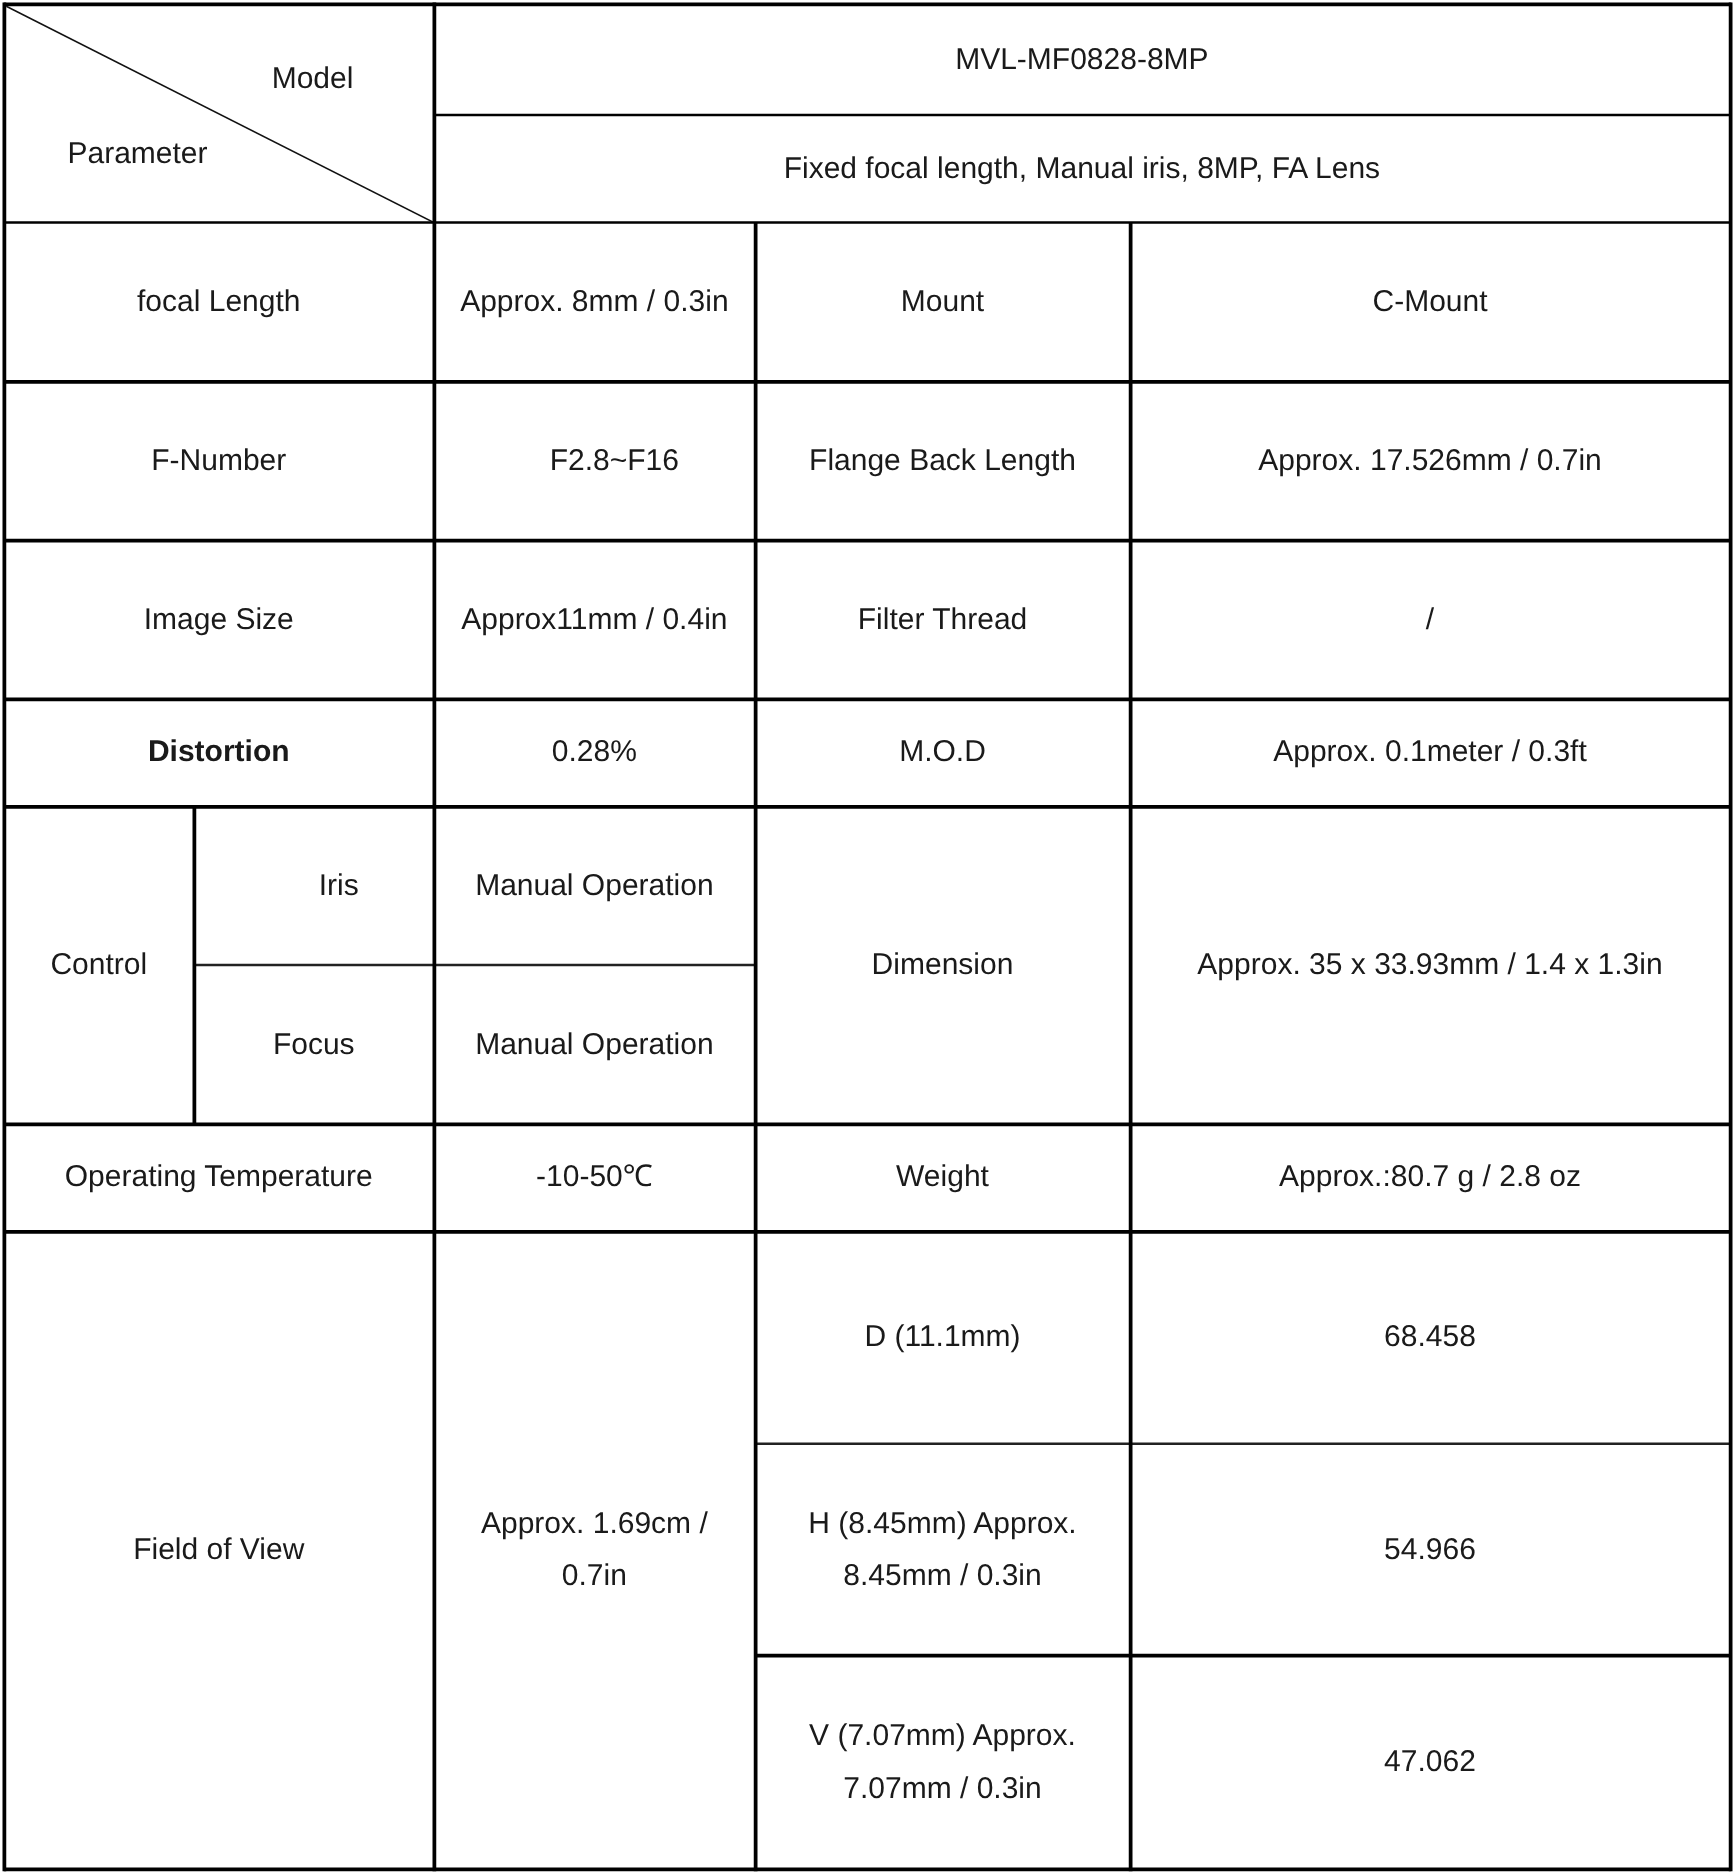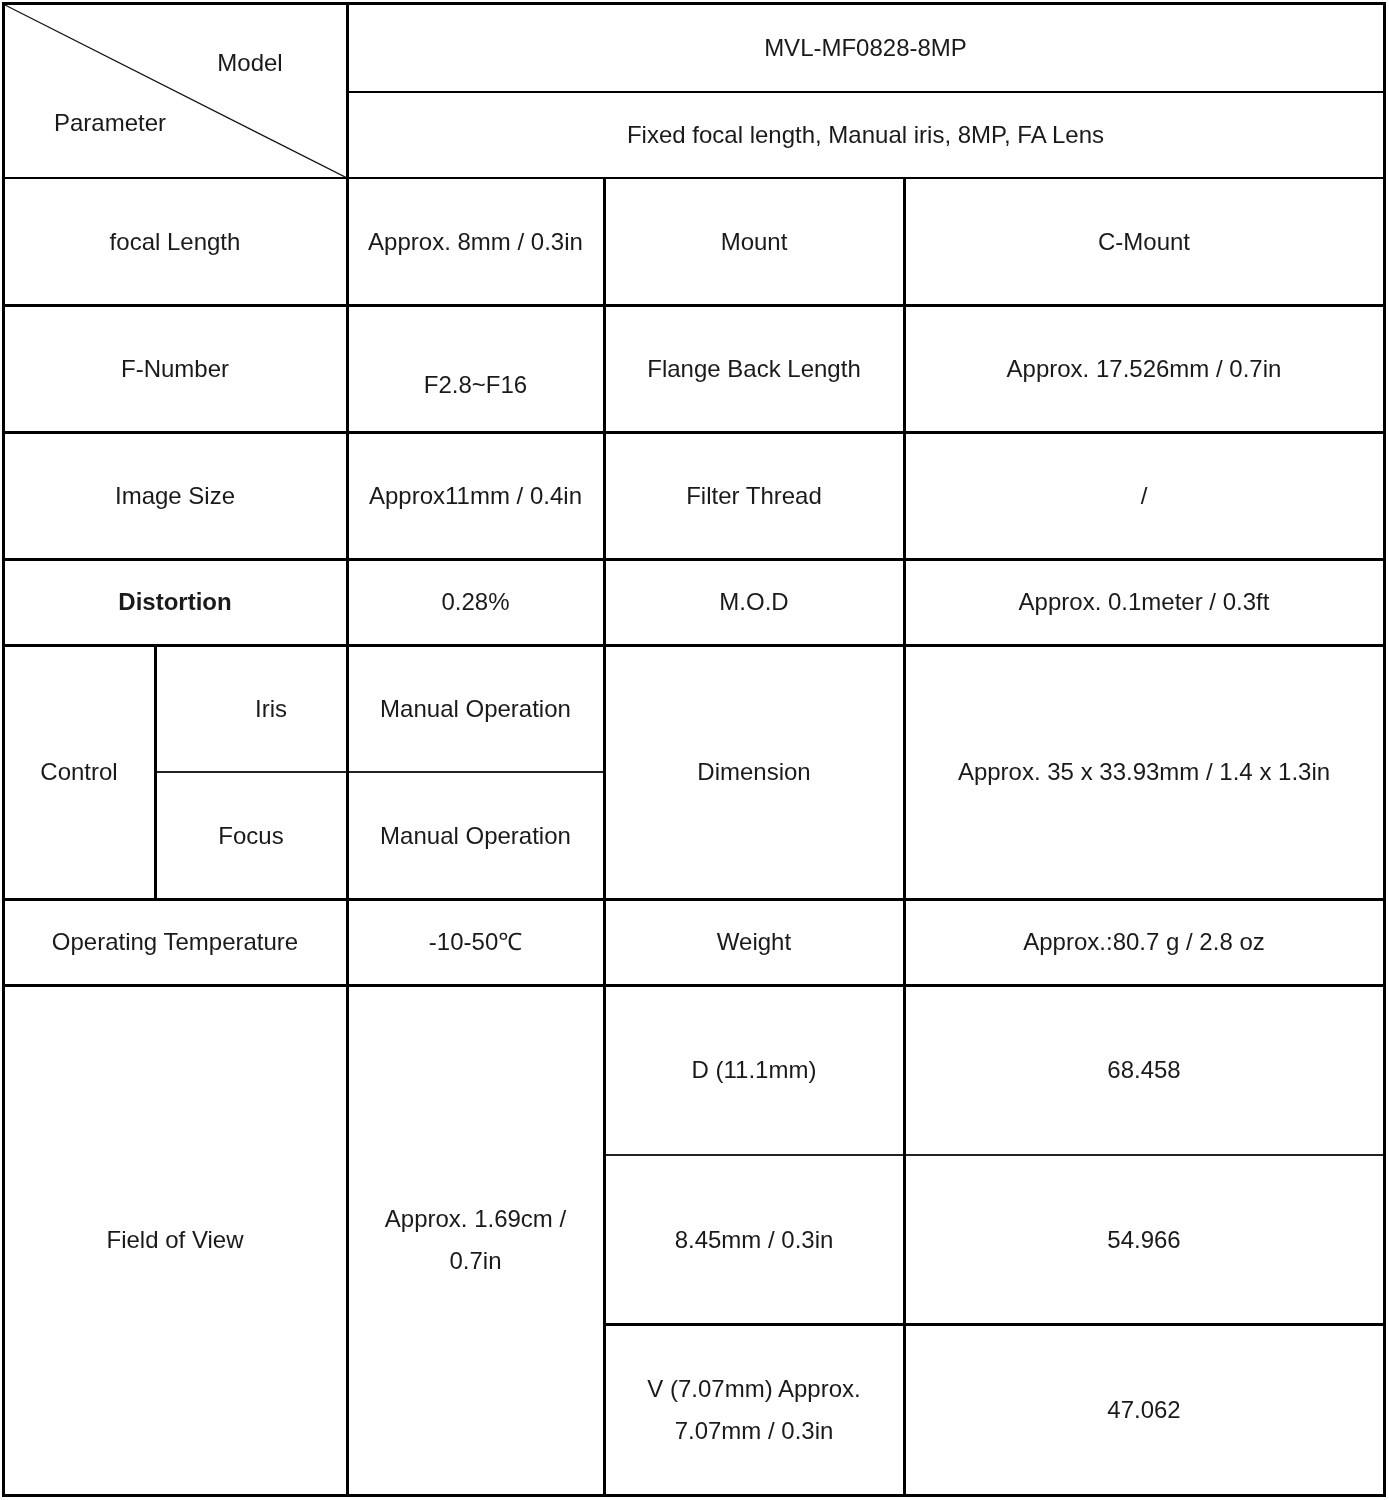--- a/index.html
+++ b/index.html
@@ -24,21 +24,21 @@
 
   <div class="c" style="left:347px;top:3px;width:1037px;height:89px;">MVL-MF0828-8MP</div>
   <div class="c" style="left:347px;top:92px;width:1037px;height:86px;">Fixed focal length, Manual iris, 8MP, FA Lens</div>
 
   <div class="c" style="left:3px;top:178px;width:344px;height:127px;">focal Length</div>
   <div class="c" style="left:347px;top:178px;width:257px;height:127px;">Approx. 8mm / 0.3in</div>
   <div class="c" style="left:604px;top:178px;width:300px;height:127px;">Mount</div>
   <div class="c" style="left:904px;top:178px;width:480px;height:127px;">C-Mount</div>
 
   <div class="c" style="left:3px;top:305px;width:344px;height:127px;">F-Number</div>
-  <div class="c" style="left:347px;top:305px;width:257px;height:127px;margin-top:16px;">F2.8~F16</div>
+  <div class="c" style="left:363px;top:305px;width:257px;height:127px;">F2.8~F16</div>
   <div class="c" style="left:604px;top:305px;width:300px;height:127px;">Flange Back Length</div>
   <div class="c" style="left:904px;top:305px;width:480px;height:127px;">Approx. 17.526mm / 0.7in</div>
 
   <div class="c" style="left:3px;top:432px;width:344px;height:127px;">Image Size</div>
   <div class="c" style="left:347px;top:432px;width:257px;height:127px;">Approx11mm / 0.4in</div>
   <div class="c" style="left:604px;top:432px;width:300px;height:127px;">Filter Thread</div>
   <div class="c" style="left:904px;top:432px;width:480px;height:127px;">/</div>
 
   <div class="c" style="left:3px;top:559px;width:344px;height:86px;font-weight:bold;">Distortion</div>
   <div class="c" style="left:347px;top:559px;width:257px;height:86px;">0.28%</div>
@@ -61,20 +61,21 @@
   <div class="c" style="left:3px;top:985px;width:344px;height:510px;">Field of View</div>
   <div class="c" style="left:347px;top:985px;width:257px;height:510px;flex-direction:column;">
     <span>Approx. 1.69cm /</span>
     <span>0.7in</span>
   </div>
   <div class="c" style="left:604px;top:985px;width:300px;height:170px;flex-direction:column;">
     <span>D (11.1mm)</span>
   </div>
   <div class="c" style="left:904px;top:985px;width:480px;height:170px;">68.458</div>
   <div class="c" style="left:604px;top:1155px;width:300px;height:169px;flex-direction:column;">
+    <span>H (8.45mm) Approx.</span>
     <span>8.45mm / 0.3in</span>
   </div>
   <div class="c" style="left:904px;top:1155px;width:480px;height:169px;">54.966</div>
   <div class="c" style="left:604px;top:1324px;width:300px;height:171px;flex-direction:column;">
     <span>V (7.07mm) Approx.</span>
     <span>7.07mm / 0.3in</span>
   </div>
   <div class="c" style="left:904px;top:1324px;width:480px;height:171px;">47.062</div>
 
   <div class="hl" style="left:3px;top:2px;width:1382px;height:3px;"></div>

